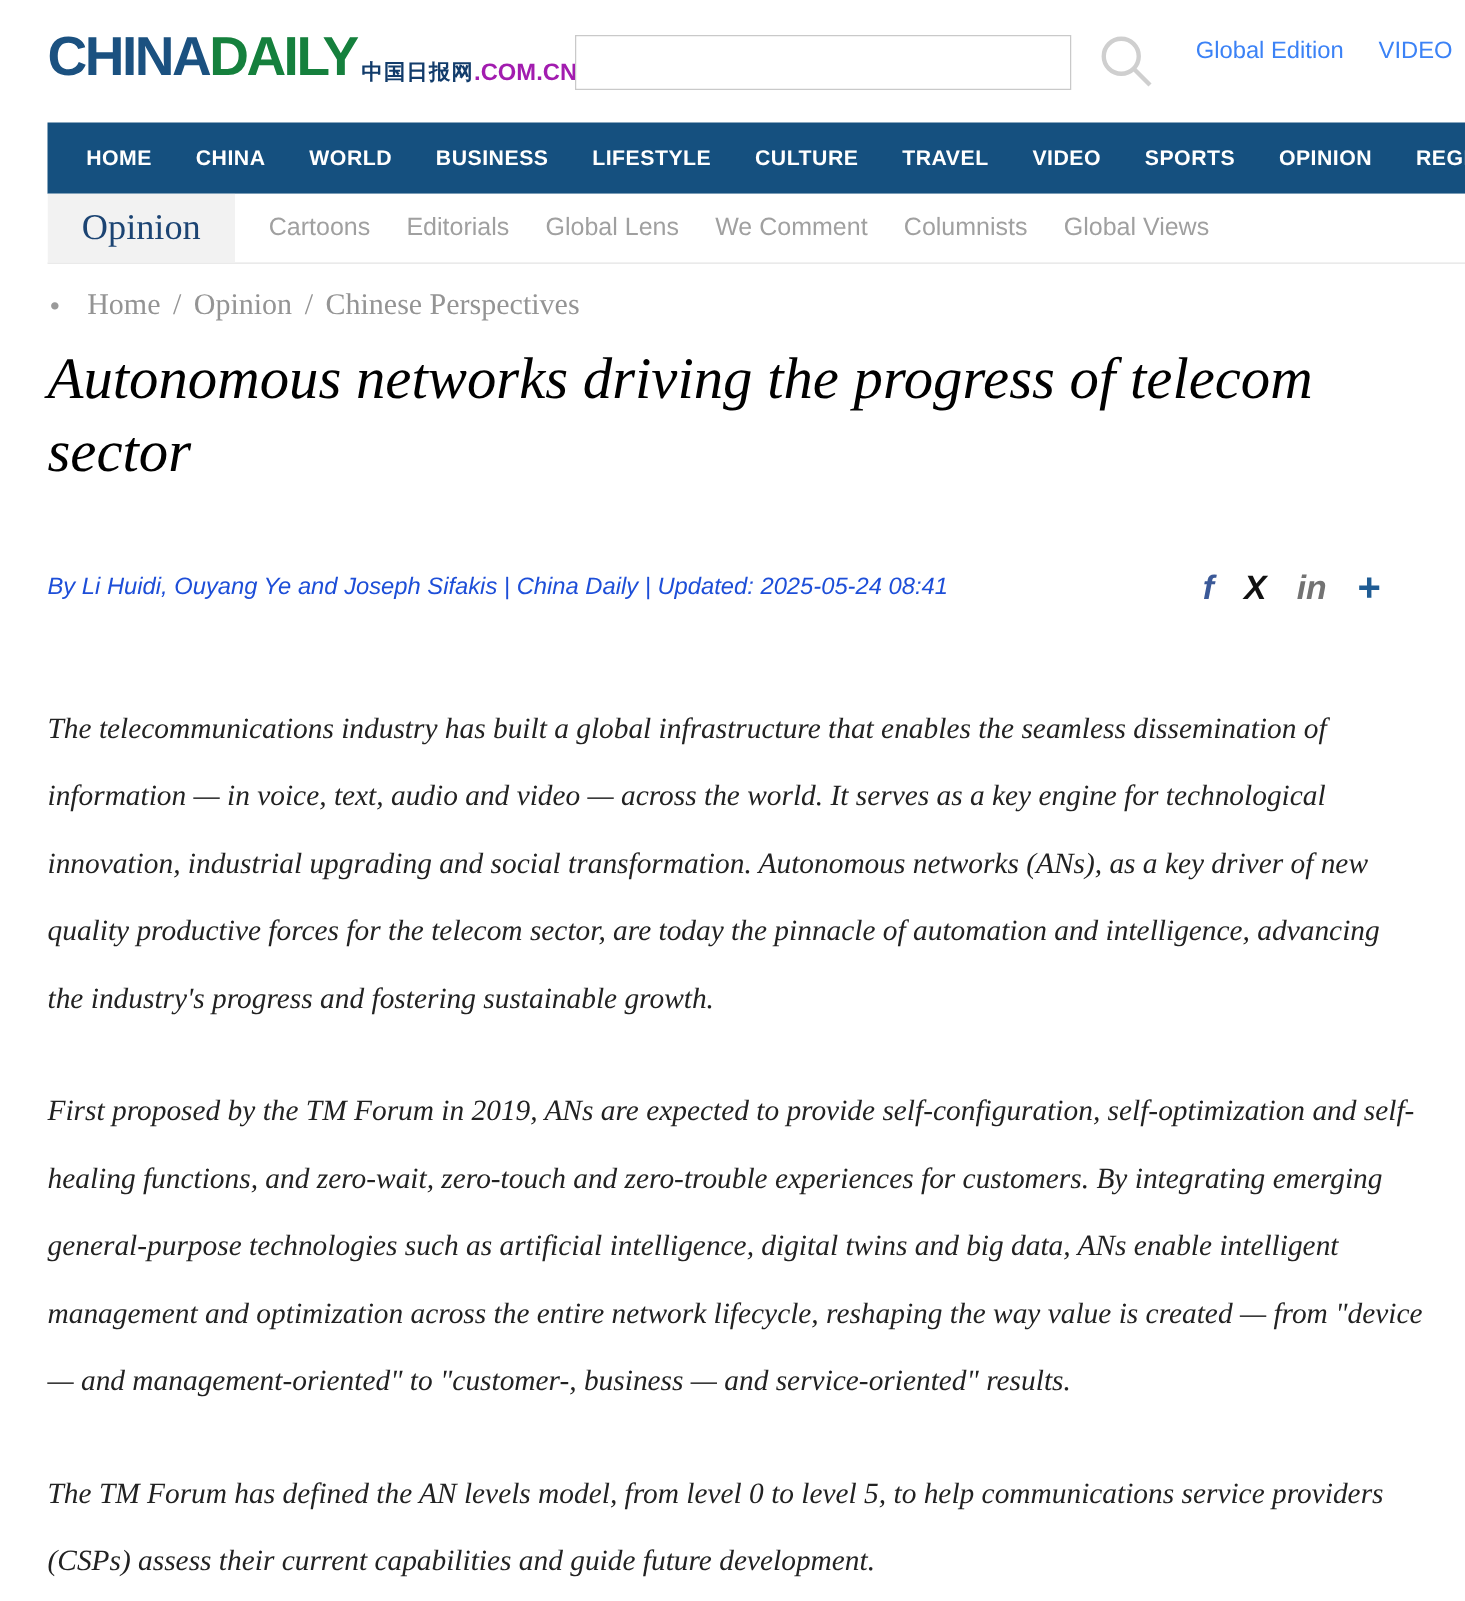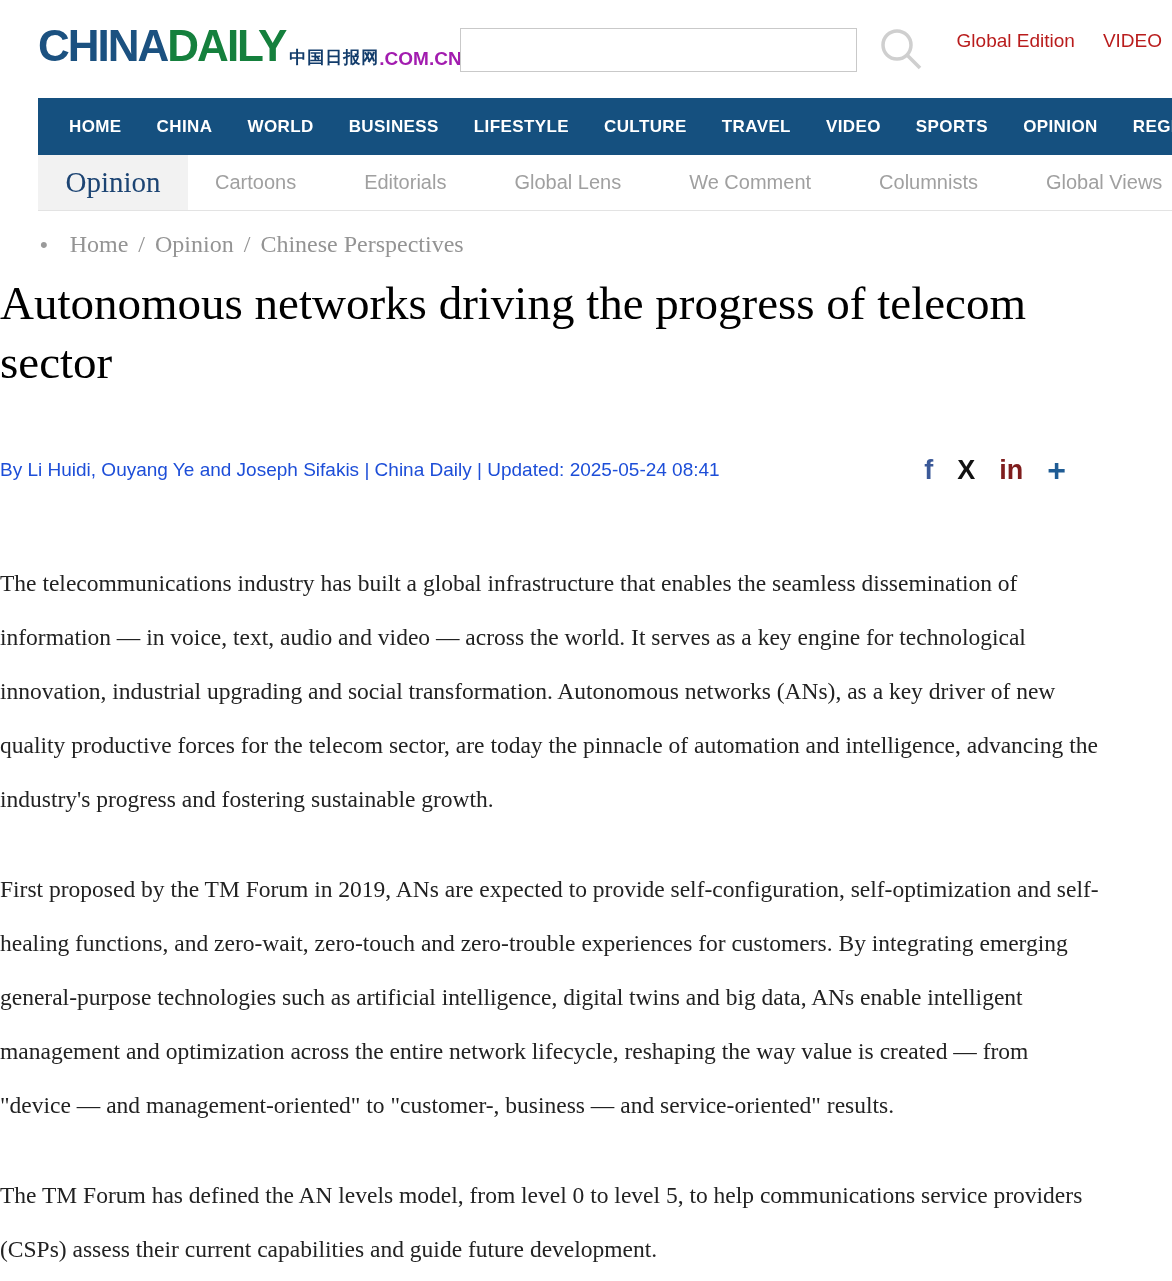--- a/index.html
+++ b/index.html
@@ -20,55 +20,55 @@
   .logo .cn-domain { font-weight:800; font-size:19px; color:#a21caf; letter-spacing:0px; }
 
   .search-box {
     position:absolute; left:460px; top:28px; width:397px; height:44px;
     border:1px solid #c9c9c9; background:#fff; outline:none;
     font-size:18px; padding:0 10px; color:#333;
   }
   .search-icon { position:absolute; left:876px; top:24px; width:50px; height:50px; cursor:pointer; }
 
   .edition-links { position:absolute; right:10px; top:30px; display:flex; gap:28px; }
-  .edition-links span { color:#b91c1c; font-size:19px; cursor:pointer; }
+  .edition-links span { color:#3b82f6; font-size:19px; cursor:pointer; }
 
   
   .primary-nav {
     margin-left:38px; height:57px; background:#15507f; overflow:hidden;
     display:flex; align-items:center; padding-left:31px; gap:35px; white-space:nowrap;
   }
   .primary-nav .nav-item {
     color:#ffffff; font-size:17px; font-weight:700; letter-spacing:0.4px; cursor:pointer; flex:0 0 auto;
   }
 
   
   .secondary-nav {
     margin-left:38px; height:56px; background:#fff; overflow:hidden;
     display:flex; align-items:center; border-bottom:1px solid #e3e3e3; white-space:nowrap;
   }
   .section-tab {
     width:150px; height:56px; background:#f2f2f2; cursor:pointer;
     display:flex; align-items:center; justify-content:center;
     font-family:"Liberation Serif", serif; font-size:29px; color:#1c4473;
   }
-  .secondary-items { display:flex; gap:68px; margin-left:27px; }
+  .secondary-items { display:flex; gap:29px; margin-left:27px; }
   .secondary-items .sub-item { color:#a0a0a0; font-size:20px; cursor:pointer; }
 
   
   .breadcrumb {
     margin:20px 0 0 40px; display:flex; align-items:center;
     font-family:"Liberation Serif", serif; font-size:24px; color:#949494;
   }
   .breadcrumb .bullet { color:#9a9a9a; font-size:22px; margin-right:22px; font-family:"Liberation Sans", sans-serif; }
   .breadcrumb a { color:#949494; text-decoration:none; cursor:pointer; }
   .breadcrumb .sep { margin:0 10px; }
 
   
-  .article { width:1100px; }
+  .article { margin-left:38px; width:1100px;font-style:italic; }
   .article-title {
     margin-top:16px; width:1090px;
     font-family:"Liberation Serif", serif; font-weight:400;
     font-size:47px; line-height:1.26; color:#000000;
   }
   .byline-row {
     margin-top:62px; width:1096px;
     display:flex; justify-content:space-between; align-items:center;
   }
   .byline { color:#1d4ed8; font-size:19px; }
@@ -148,21 +148,21 @@
 </div>
 
 <div class="article">
   <h1 class="article-title">Autonomous networks driving the progress of telecom sector</h1>
 
   <div class="byline-row">
     <span class="byline">By Li Huidi, Ouyang Ye and Joseph Sifakis | China Daily | Updated: 2025-05-24 08:41</span>
     <div class="share-icons">
       <span class="share-icon" style="color: rgb(59, 89, 152);">f</span>
       <span class="share-icon" style="font-weight: 900; color: rgb(17, 17, 17);">X</span>
-      <span class="share-icon" style="color: #7f1d1d;">in</span>
+      <span class="share-icon" style="color: #737373;">in</span>
       <span class="share-icon share-plus" style="color: rgb(31, 92, 148);">+</span>
     </div>
   </div>
 
   <div class="article-body">
     <p>The telecommunications industry has built a global infrastructure that enables the seamless dissemination of information — in voice, text, audio and video — across the world. It serves as a key engine for technological innovation, industrial upgrading and social transformation. Autonomous networks (ANs), as a key driver of new quality productive forces for the telecom sector, are today the pinnacle of automation and intelligence, advancing the industry's progress and fostering sustainable growth.</p>
     <p>First proposed by the TM Forum in 2019, ANs are expected to provide self-configuration, self-optimization and self-healing functions, and zero-wait, zero-touch and zero-trouble experiences for customers. By integrating emerging general-purpose technologies such as artificial intelligence, digital twins and big data, ANs enable intelligent management and optimization across the entire network lifecycle, reshaping the way value is created — from "device — and management-oriented" to "customer-, business — and service-oriented" results.</p>
     <p>The TM Forum has defined the AN levels model, from level 0 to level 5, to help communications service providers (CSPs) assess their current capabilities and guide future development.</p>
   </div>
 </div>

